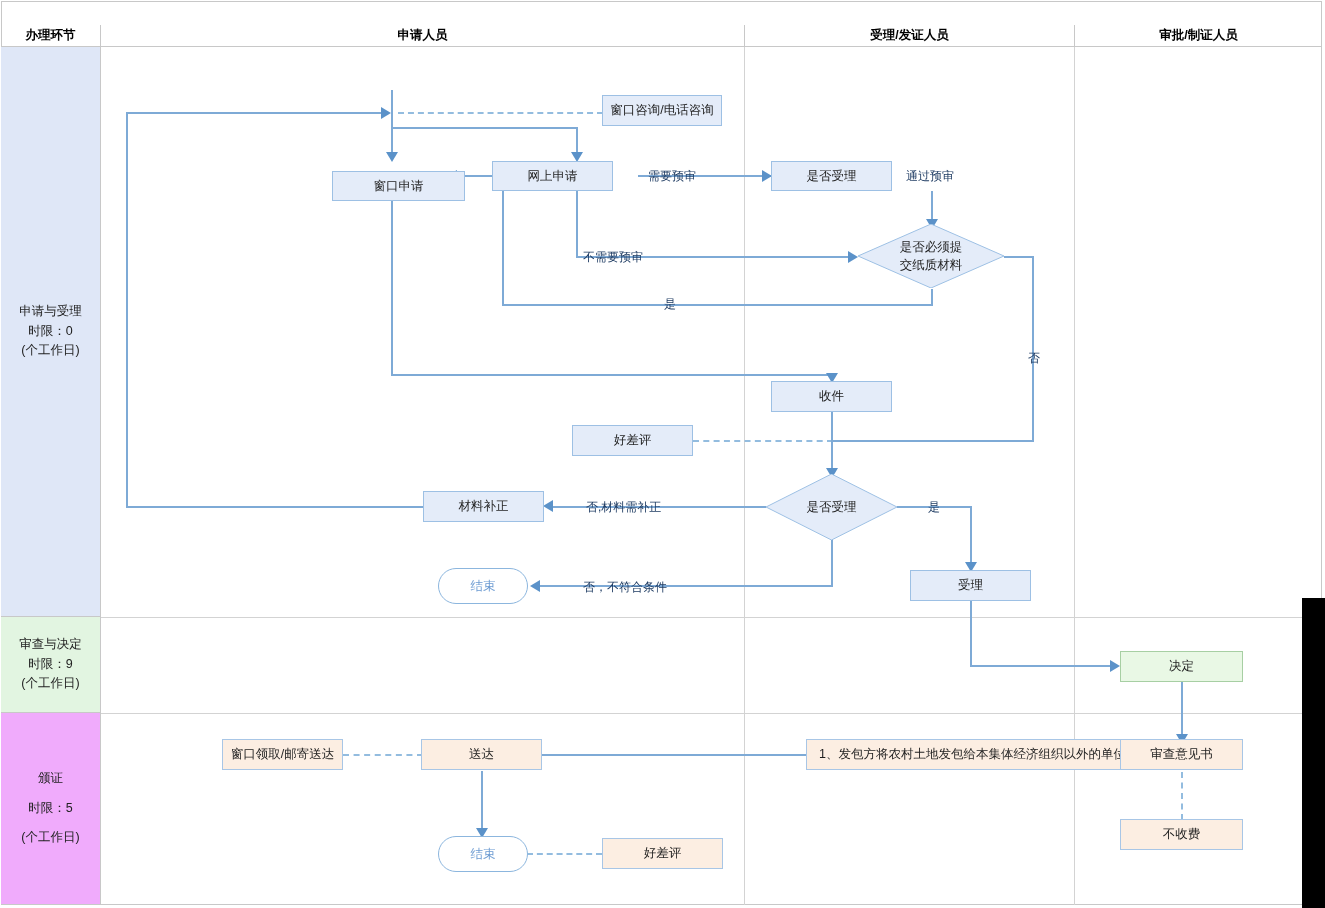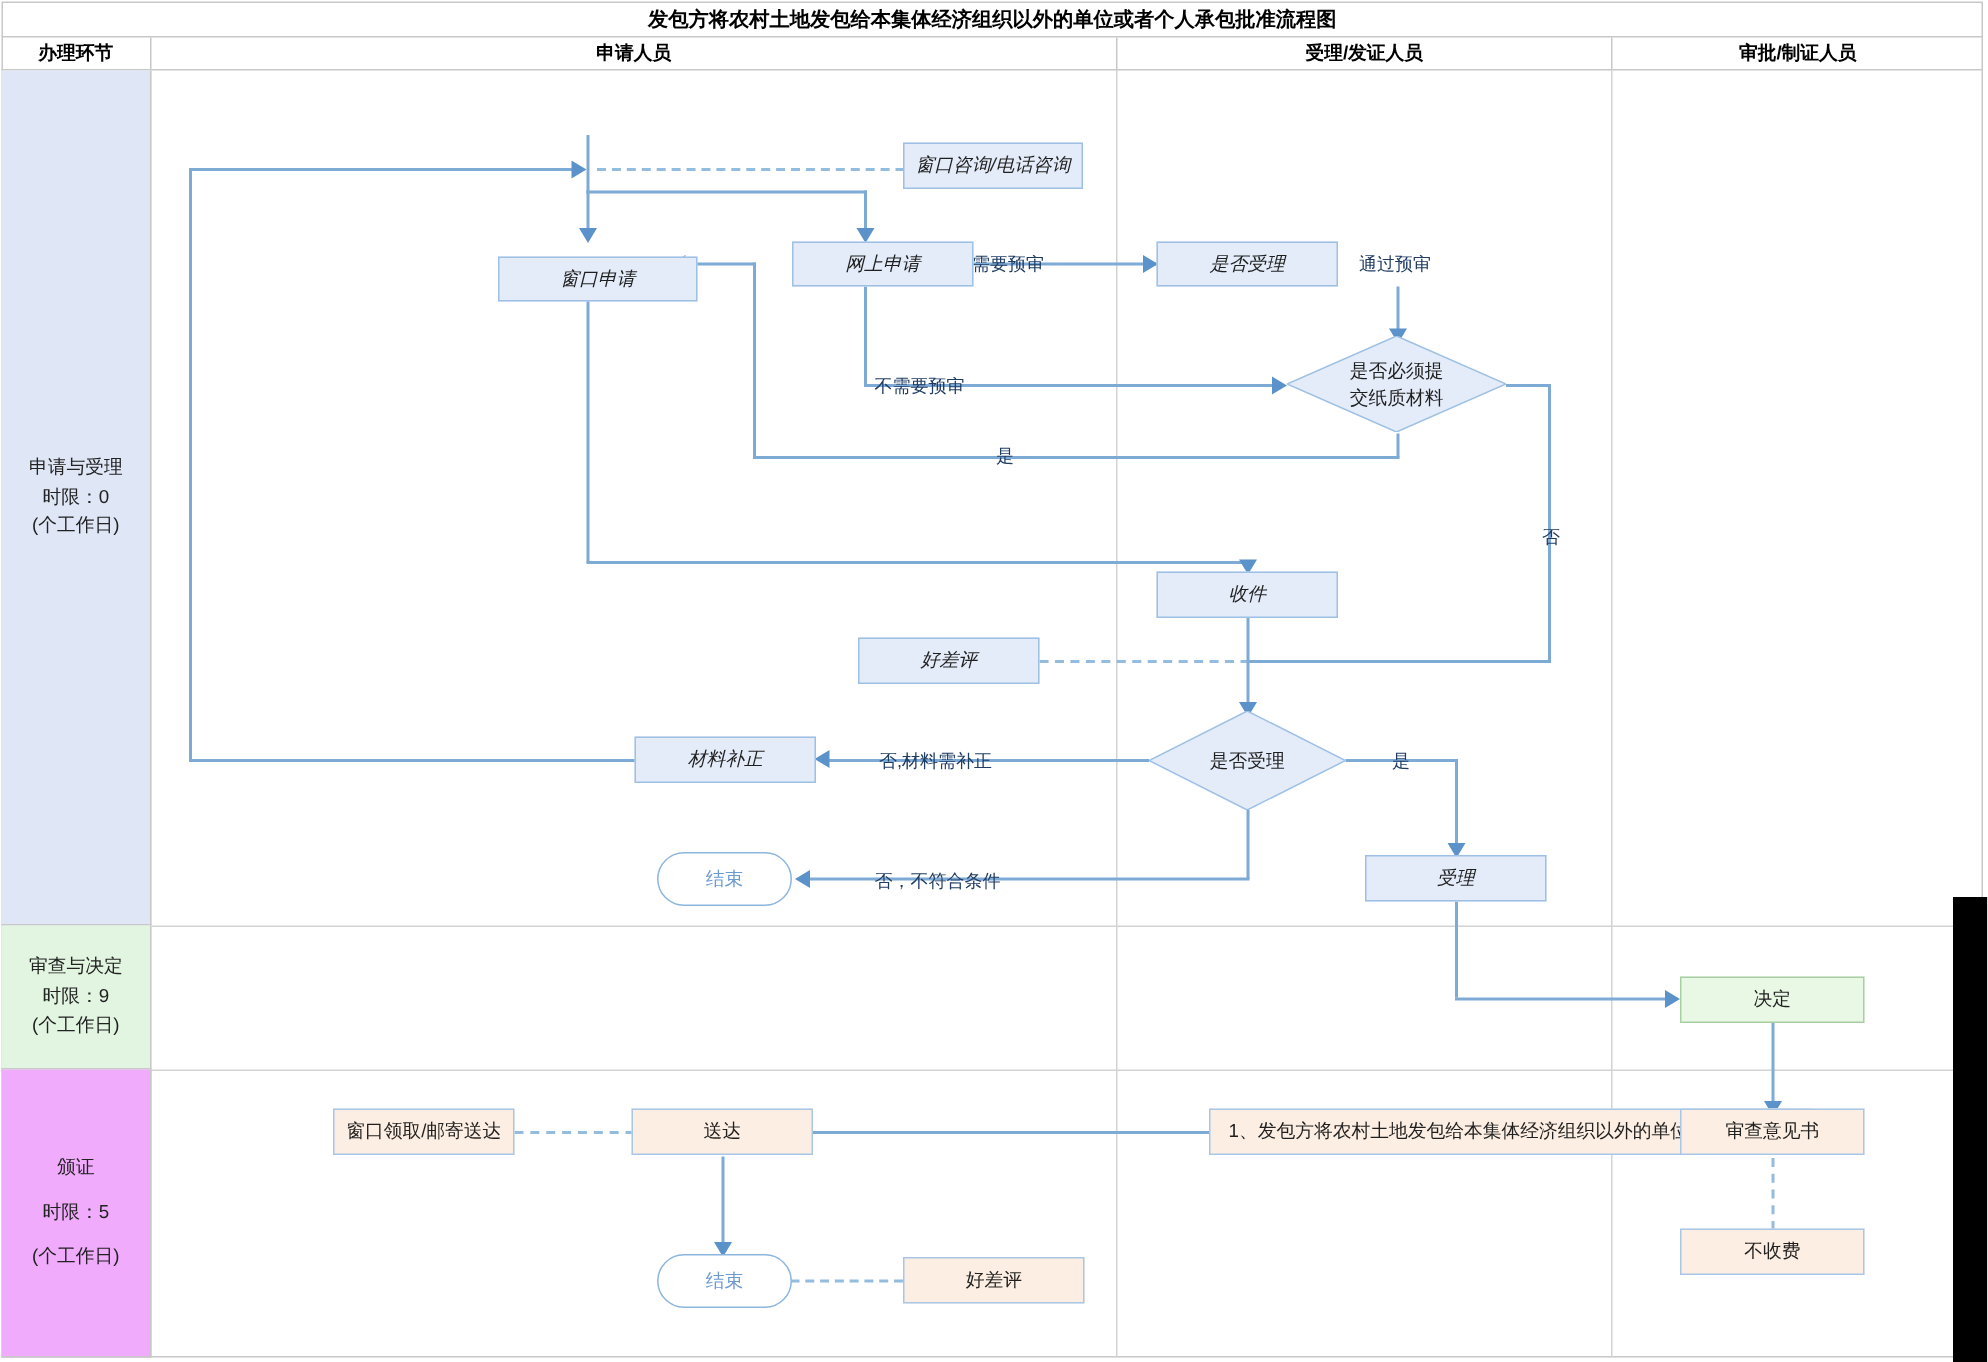--- a/index.html
+++ b/index.html
@@ -34,21 +34,21 @@
   .stage.s1{top:47px;height:570px;background:#dfe7f7;}
   .stage.s2{top:617px;height:96px;background:#e2f5e1;}
   .stage.s3{top:713px;height:192px;background:#f0abfc;gap:10px;}
 
   
   .hline{position:absolute;left:101px;width:1221px;height:1px;background:#d3d3d3;}
 
   
   .node{position:absolute;box-sizing:border-box;display:flex;align-items:center;
     justify-content:center;text-align:center;font-size:12.5px;line-height:1.35;}
-  .rect{background:#e4ecf9;border:1px solid #9dc0e4;color:#1f1f1f;font-style:italic;}
+  .rect{background:#e4ecf9;border:1px solid #9dc0e4;color:#1f1f1f;}
   .rect-peach{background:#fceee2;border:1px solid #a8c6e6;color:#1f1f1f;}
   .rect-green{background:#e9f8e5;border:1px solid #a7cfa3;color:#1f1f1f;}
   .pill{background:#fff;border:1px solid #8cb6de;border-radius:18px;color:#6c9bd2;}
   .diamond{background:transparent;border:none;}
   .diamond .dshape{position:absolute;inset:0;}
   .diamond .dtext{position:relative;z-index:2;font-size:12.5px;color:#1f1f1f;line-height:1.45;}
 
   
   .ln{position:absolute;background:#7eaad6;}
   .lnh{height:2px;}
@@ -65,21 +65,20 @@
 
   .blackbar{position:absolute;right:0;top:598px;width:23px;height:310px;background:#000;}
 </style>
 </head>
 <body>
 
 <div id="page">
 
   <div class="frame"></div>
 
-  <div class="title-bar">发包方将农村土地发包给本集体经济组织以外的单位或者个人承包批准流程图</div>
 
   <div class="head-row hc0">办理环节</div>
   <div class="head-row hc1">申请人员</div>
   <div class="head-row hc2">受理/发证人员</div>
   <div class="head-row hc3">审批/制证人员</div>
 
   <div class="vline" style="left:744px;top:47px;height:858px;"></div>
   <div class="vline" style="left:1074px;top:47px;height:858px;"></div>
 
   <div class="hline" style="top:617px;"></div>
@@ -184,21 +183,21 @@
   <div class="ln lnv" style="left:481px;top:771px;height:60px;"></div>
   <div class="arw arw-d" style="left:476px;top:828px;"></div>
 
   <div class="dash-h" style="left:527px;top:853px;width:75px;"></div>
 
 
   <div class="node rect" style="left:602px;top:95px;width:120px;height:31px;">窗口咨询/电话咨询</div>
 
   <div class="node rect" style="left:332px;top:171px;width:133px;height:30px;">窗口申请</div>
 
-  <div class="node rect" style="left:528px;top:161px;width:121px;height:30px;">网上申请</div>
+  <div class="node rect" style="left:492px;top:161px;width:121px;height:30px;">网上申请</div>
 
   <div class="node rect" style="left:771px;top:161px;width:121px;height:30px;">是否受理</div>
 
   <div class="node diamond" style="left:858px;top:224px;width:146px;height:64px;">
     <svg class="dshape" viewBox="0 0 146 64" preserveAspectRatio="none">
       <polygon points="73,0 146,32 73,64 0,32" fill="#e4ecf9" stroke="#9dc0e4" stroke-width="1"></polygon>
     </svg>
     <div class="dtext">
       <div>是否必须提</div>
       <div>交纸质材料</div>

